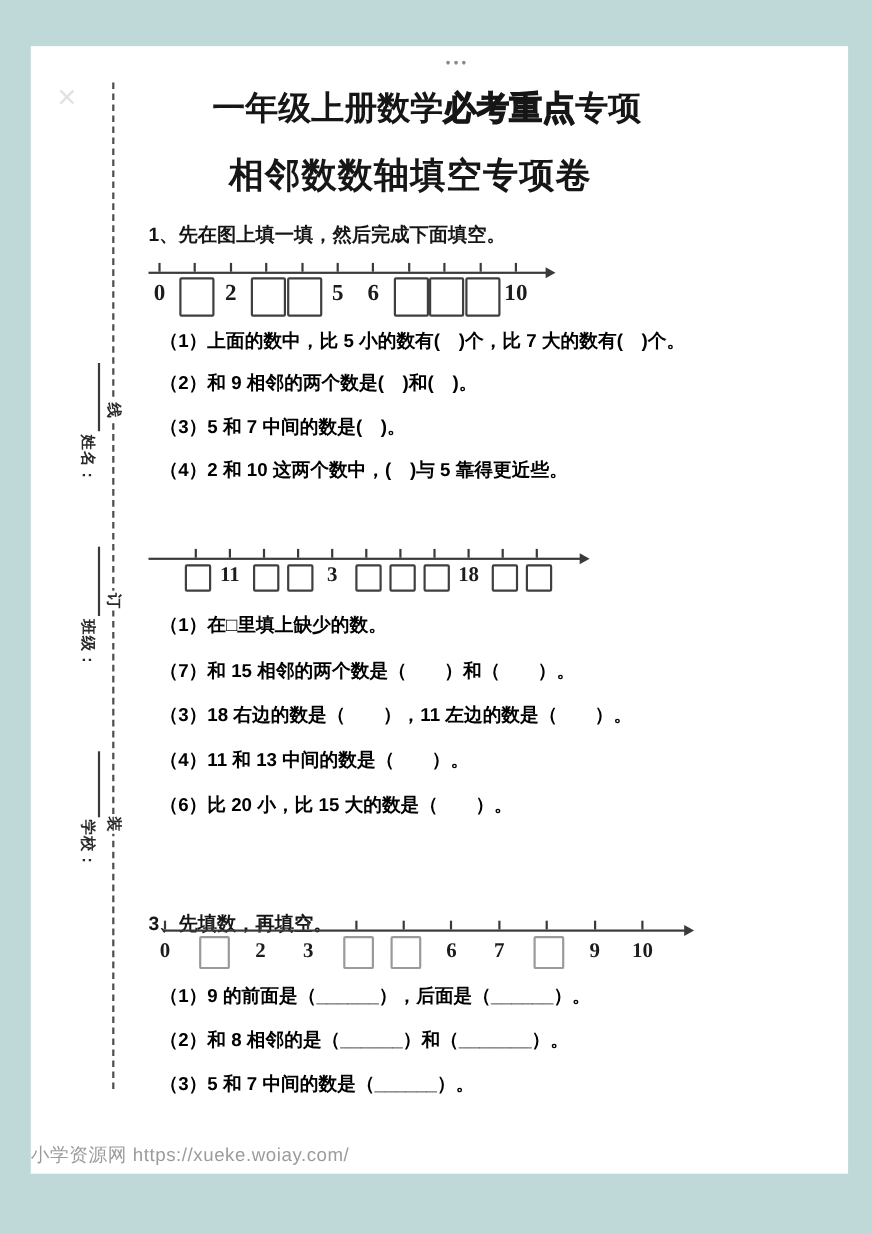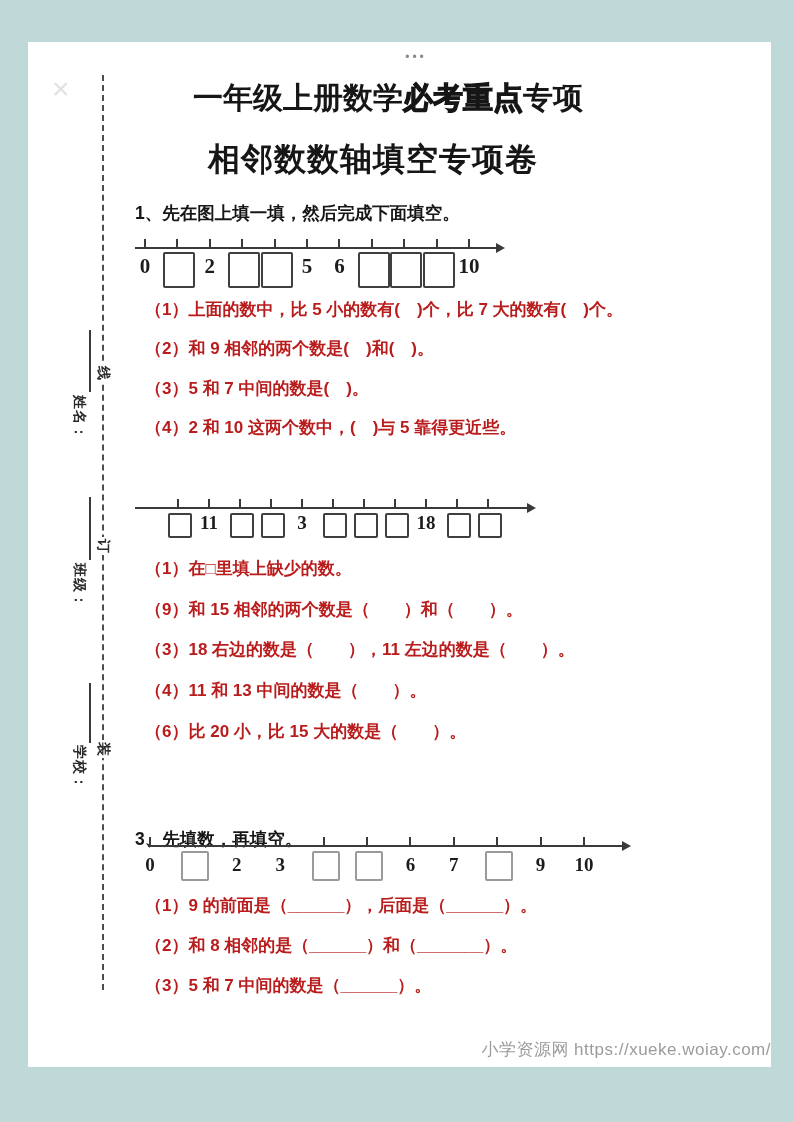--- a/index.html
+++ b/index.html
@@ -54,39 +54,39 @@
     font-family:"Liberation Serif", serif;
     font-size:32px;font-weight:700;color:#161616;letter-spacing:1px;white-space:nowrap;
   }
   .qhead{
     position:absolute;left:0;height:26px;display:flex;align-items:center;
     font-size:17.5px;font-weight:700;color:#161616;white-space:nowrap;
   }
   .subs{position:absolute;left:0;right:0;}
   .subq{
     display:flex;align-items:center;height:var(--lh,40px);
-    font-size:17px;font-weight:600;color:#b91c1c;
+    font-size:17px;font-weight:600;color:#000000;
     padding-left:10px;white-space:nowrap;
   }
   
   .nline{position:absolute;left:0;}
   .nl-axis{position:absolute;height:2px;background:#3a3a3a;}
   .nl-arrow{
     position:absolute;width:0;height:0;
     border-left:9px solid #3a3a3a;border-top:5px solid transparent;border-bottom:5px solid transparent;
   }
   .nl-tick{position:absolute;width:2px;height:8px;background:#3a3a3a;}
   .nl-box{position:absolute;border:2px solid #3f3f3f;border-radius:2px;background:#fff;}
   .nl-box.light{border-color:#9a9a9a;}
   .nl-num{
     position:absolute;width:44px;text-align:center;
     font-family:"Liberation Serif", serif;font-weight:700;color:#1c1c1c;line-height:1.2;
   }
   .footer{
-    position:absolute;left:0;top:996px;width:743px;text-align:right;
+    position:absolute;left:0;top:996px;width:743px;text-align:left;
     color:#9b9b9b;font-size:17px;font-weight:400;letter-spacing:0.5px;
   }
 </style>
 </head>
 <body>
 
 <div class="paper">
 
   <div class="dots">•••</div>
   <div class="close-x">×</div>
@@ -168,21 +168,21 @@
         <div class="nl-box" style="left: 250px; top: 22px; width: 20px; height: 21px;"></div>
         <div class="nl-tick" style="left: 290px; top: 8px;"></div>
         <span class="nl-num" style="left: 269px; top: 21px; font-size: 19px;">18</span>
         <div class="nl-tick" style="left: 321px; top: 8px;"></div>
         <div class="nl-box" style="left: 312px; top: 22px; width: 20px; height: 21px;"></div>
         <div class="nl-tick" style="left: 352px; top: 8px;"></div>
         <div class="nl-box" style="left: 343px; top: 22px; width: 20px; height: 21px;"></div>
       </div>
     <div class="subs" style="top:506px;--lh:40.8px">
         <div class="subq">（1）在□里填上缺少的数。</div>
-        <div class="subq">（9）和 15 相邻的两个数是（　　）和（　　）。</div>
+        <div class="subq">（7）和 15 相邻的两个数是（　　）和（　　）。</div>
         <div class="subq">（3）18 右边的数是（　　），11 左边的数是（　　）。</div>
         <div class="subq">（4）11 和 13 中间的数是（　　）。</div>
         <div class="subq">（6）比 20 小，比 15 大的数是（　　）。</div>
       </div>
 
     <div class="qhead" style="top:784px">3、先填数，再填空。</div>
     <div class="nline" style="top:789px;width:616px;height:62px">
         <div class="nl-axis" style="left: 13px; top: 14px; width: 475px;"></div>
         <div class="nl-arrow" style="left: 487px; top: 10px;"></div>
         <div class="nl-tick" style="left: 14px; top: 6px;"></div>

